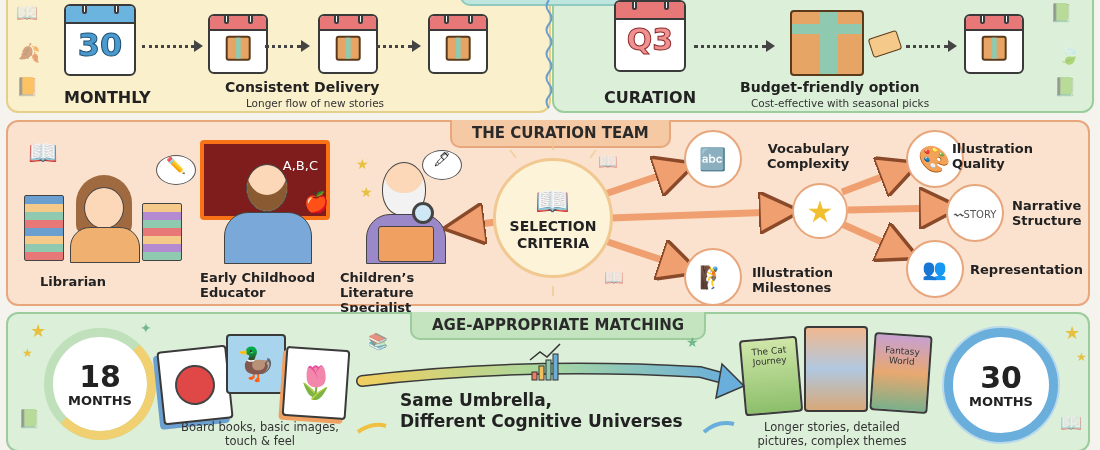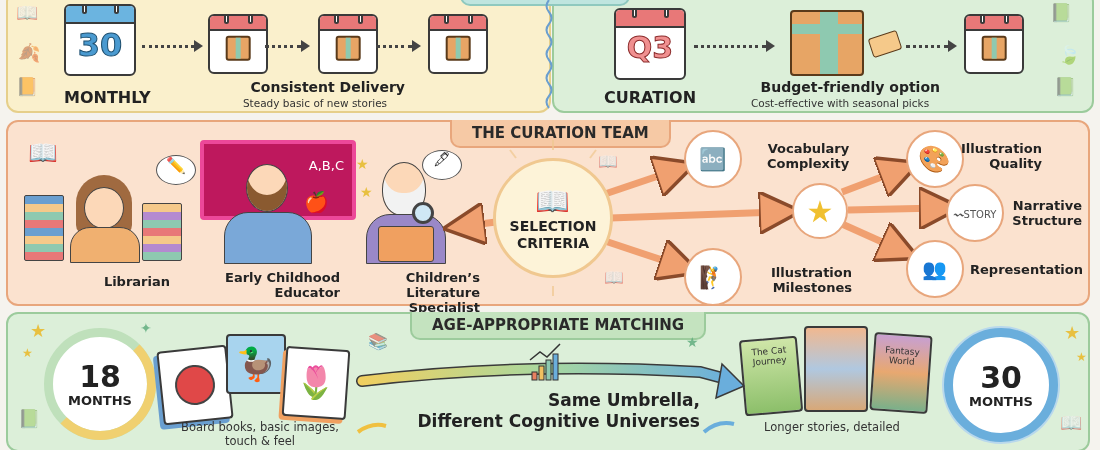--- a/index.html
+++ b/index.html
@@ -16,21 +16,21 @@
 .cal{position:absolute;background:#fff;border:2.5px solid #3a3a3a;border-radius:6px;overflow:hidden}
 .cal .bar{height:26%;background:#e87878;border-bottom:2px solid #3a3a3a}
 .cal.blue .bar{background:#6bb4e0}
 .cal .ring{position:absolute;top:-6px;width:5px;height:14px;background:#fff;border:2px solid #3a3a3a;border-radius:3px}
 .cal .num{position:absolute;left:0;right:0;top:30%;text-align:center;font-weight:bold}
 .box{position:absolute;left:50%;top:58%;transform:translate(-50%,-50%);width:44%;height:44%;background:#e7a565;border:2px solid #5a3a1a;border-radius:3px}
 .box::after{content:"";position:absolute;left:38%;top:0;width:24%;height:100%;background:#8ec9b0}
 .dots{position:absolute;border-top:3px dotted #444;height:0}
 .arrowhead{position:absolute;width:0;height:0;border-top:6px solid transparent;border-bottom:6px solid transparent;border-left:9px solid #444}
 .label-big{position:absolute;font-weight:bold;font-size:16px;color:#222;white-space:nowrap}
-.label-mid{position:absolute;font-weight:bold;font-size:13px;color:#222;text-align:right;line-height:15px}
+.label-mid{position:absolute;font-weight:bold;font-size:13px;color:#222;text-align:left;line-height:15px}
 .label-sm{position:absolute;font-size:10.5px;color:#333;text-align:center;line-height:13px}
 .wavy{position:absolute;left:544px;top:0;width:10px;height:110px}
 .circle{position:absolute;border-radius:50%;background:#fff;border:2.5px solid #e8a67c;display:flex;align-items:center;justify-content:center;font-size:26px}
 .center-circle{position:absolute;left:493px;top:158px;width:120px;height:120px;border-radius:50%;background:#fdf3d8;border:3px solid #f0c890;display:flex;flex-direction:column;align-items:center;justify-content:center}
 .center-circle .t{font-weight:bold;font-size:14px;line-height:17px;text-align:left}
 .age-ring{position:absolute;border-radius:50%;background:#fff;display:flex;flex-direction:column;align-items:center;justify-content:center}
 .age-ring .n{font-weight:bold;font-size:30px;line-height:32px}
 .age-ring .m{font-weight:bold;font-size:13px}
 .book{position:absolute;border:2px solid #3a3a3a;border-radius:4px;display:flex;align-items:center;justify-content:center;font-size:32px}
 .deco{position:absolute;font-size:18px;opacity:.55}
@@ -77,23 +77,23 @@
 <div class="dots" style="left:376px;top:45px;width:36px"></div>
 <div class="arrowhead" style="left:412px;top:40px"></div>
 <div class="cal" style="left:428px;top:14px;width:60px;height:60px">
     <div class="bar"></div>
     <span class="ring" style="left:14px"></span>
     <span class="ring" style="left:38px"></span>
     <div class="box"></div>
   </div>
 
 <div class="label-mid" style="left:225px;top:80px;width:180px;font-size:14px">Consistent Delivery</div>
-<div class="label-sm" style="left:225px;top:97px;width:180px">Steady basic of new stories</div>
-
-<div class="cal" style="left:614px;top:8px;width:72px;height:72px">
+<div class="label-sm" style="left:225px;top:97px;width:180px">Longer flow of new stories</div>
+
+<div class="cal" style="left:614px;top:0;width:72px;height:72px">
   <div class="bar"></div>
   <span class="ring" style="left:16px"></span>
     <span class="ring" style="left:48px"></span>
   <div class="num" style="font-size:30px;color:#f09090;-webkit-text-stroke:1px #8a2a2a">Q3</div>
 </div>
 <div class="label-big" style="left:604px;top:88px">CURATION</div>
 
 <div class="dots" style="left:694px;top:45px;width:72px"></div>
 <div class="arrowhead" style="left:766px;top:40px"></div>
 <div style="position:absolute;left:790px;top:10px;width:74px;height:66px;background:#e7a565;border:2px solid #5a3a1a;border-radius:4px">
@@ -125,21 +125,21 @@
   <div style="position:absolute;left:132px;top:20px;width:40px;height:30px;background:#fff;border:1.5px solid #555;border-radius:50%;text-align:center;font-size:16px">✏️</div>
   <div style="position:absolute;left:0;top:60px;width:40px;height:66px;background:repeating-linear-gradient(#6a9fd0 0 8px,#f5c98a 8px 16px,#8ec9b0 16px 24px,#e87878 24px 32px);border:1.5px solid #444;border-radius:2px"></div>
   <div style="position:absolute;left:118px;top:68px;width:40px;height:58px;background:repeating-linear-gradient(#f5c98a 0 8px,#b48ad0 8px 16px,#8ec9b0 16px 24px,#e87878 24px 32px);border:1.5px solid #444;border-radius:2px"></div>
   <div style="position:absolute;left:52px;top:40px;width:56px;height:60px;background:#a06a40;border-radius:28px 28px 10px 10px"></div>
   <div style="position:absolute;left:60px;top:52px;width:40px;height:42px;background:#fcd8b8;border:1.5px solid #444;border-radius:50%"></div>
   <div style="position:absolute;left:46px;top:92px;width:70px;height:36px;background:#f0b070;border:1.5px solid #444;border-radius:20px 20px 0 0"></div>
 </div>
 <div class="label-mid" style="left:40px;top:274px;width:130px">Librarian</div>
 
 <div style="position:absolute;left:200px;top:140px;width:136px;height:124px">
-  <div style="position:absolute;left:0;top:0;width:156px;height:80px;background:#be185d;border:4px solid #ec4899;border-radius:4px">
+  <div style="position:absolute;left:0;top:0;width:130px;height:80px;background:#7f1d1d;border:4px solid #f97316;border-radius:4px">
     <span style="position:absolute;right:8px;top:14px;color:#fff;font-size:13px">A,B,C</span>
   </div>
   <div style="position:absolute;left:46px;top:24px;width:42px;height:48px;background:#fcd8b8;border:1.5px solid #444;border-radius:50%;box-shadow:inset 0 -16px 0 #8a5a30"></div>
   <div style="position:absolute;left:24px;top:72px;width:88px;height:52px;background:#7aa8d8;border:1.5px solid #444;border-radius:24px 24px 0 0"></div>
   <span style="position:absolute;left:104px;top:50px;font-size:20px">🍎</span>
 </div>
 <div class="label-mid" style="left:200px;top:270px;width:140px"><span>Early Childhood</span><br><span>Educator</span></div>
 
 <div style="position:absolute;left:356px;top:150px;width:110px;height:114px">
   <div style="position:absolute;left:66px;top:0;width:40px;height:30px;background:#fff;border:1.5px solid #555;border-radius:50%;text-align:center;font-size:14px">🖋</div>
@@ -250,21 +250,21 @@
 <span class="deco" style="left:686px;top:334px;color:#5aaa7a;opacity:.8;font-size:14px">★</span>
 
 <div class="book" style="left:742px;top:338px;width:58px;height:76px;background:linear-gradient(#cfe6a8,#8cbf6a);font-size:9px;color:#333;transform:rotate(-5deg);align-items:flex-start;padding-top:6px;text-align:center">
     <span>The Cat Journey</span>
   </div>
 <div class="book" style="left:804px;top:326px;width:64px;height:86px;background:linear-gradient(#f0b890,#b0c8e0,#d8a878)"></div>
 <div class="book" style="left:872px;top:334px;width:58px;height:78px;background:linear-gradient(#c8a0d0,#e8a870,#7ab08a);font-size:9px;color:#333;transform:rotate(4deg);align-items:flex-start;padding-top:10px;text-align:center">
     <span>Fantasy World</span>
   </div>
 
-<div class="label-sm" style="left:744px;top:420px;width:176px;font-size:11.5px;line-height:14px"><span>Longer stories, detailed</span><br></div>
+<div class="label-sm" style="left:744px;top:420px;width:176px;font-size:11.5px;line-height:14px"><span>Longer stories, detailed</span><br><span>pictures, complex themes</span></div>
 
 <div class="age-ring" style="left:944px;top:328px;width:114px;height:114px;border:9px solid #6aaedc;box-shadow:0 0 0 2px #b8d8ec">
   <span class="n">30</span>
   <span class="m">MONTHS</span>
 </div>
 <span class="deco" style="left:1064px;top:322px;color:#e8c040;opacity:1">★</span>
 <span class="deco" style="left:1076px;top:350px;color:#e8c040;opacity:1;font-size:12px">★</span>
 <span class="deco" style="left:1060px;top:412px">📖</span>
 
 </body></html>

